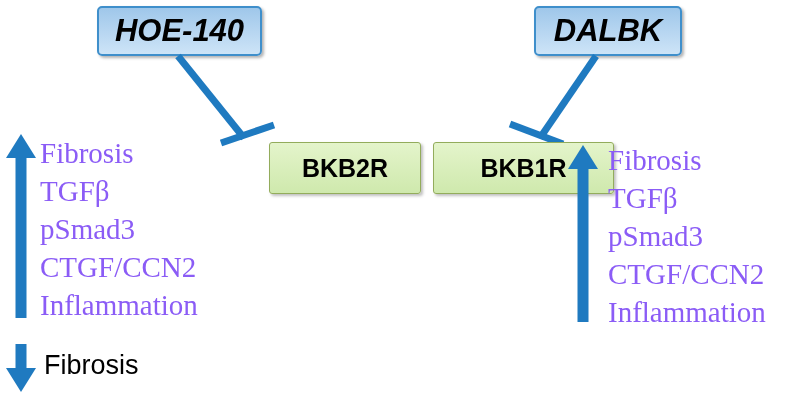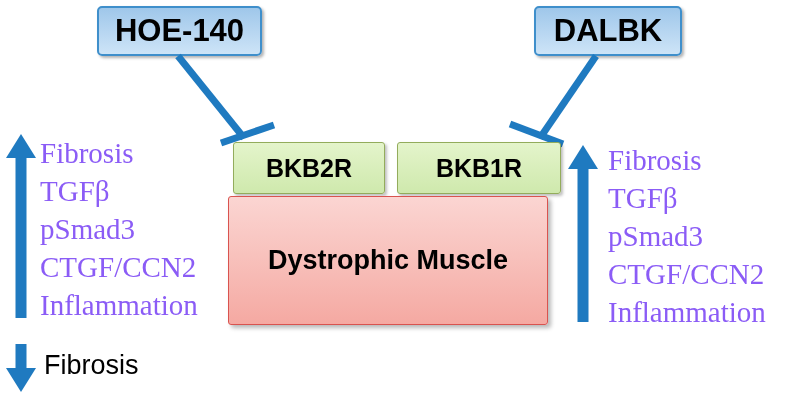--- a/index.html
+++ b/index.html
@@ -27,33 +27,35 @@
     display: flex;
     align-items: center;
     justify-content: center;
   }
   .drug-box .drug-label {
     font-size: 31px;
     font-weight: bold;
     color: #000000;
     letter-spacing: 0px;
     white-space: nowrap;
+    font-style: italic;
   }
 
   
   .receptor-box {
     position: absolute;
     box-sizing: border-box;
     border: 1.5px solid #93ac5c;
     border-radius: 3px;
     background: linear-gradient(to bottom, #e4f4cb 0%, #d8eeba 55%, #cfe9ad 100%);
     box-shadow: 2px 2px 3px rgba(0,0,0,0.25);
     display: flex;
     align-items: center;
     justify-content: center;
+    margin-left: 36px;
   }
   .receptor-box .receptor-label {
     font-size: 25px;
     font-weight: bold;
     color: #000000;
     white-space: nowrap;
   }
 
   
   .tissue-box {
@@ -137,27 +139,24 @@
     <g>
       <line x1="596" y1="56" x2="540" y2="138" stroke="#1f7ac0" stroke-width="7" stroke-linecap="butt"></line>
       <line x1="510" y1="124" x2="563" y2="144" stroke="#1f7ac0" stroke-width="7" stroke-linecap="butt"></line>
     </g>
   </svg>
 
   <div class="receptor-box" style="left:233px; top:142px; width:152px; height:52px;">
     <span class="receptor-label">BKB2R</span>
   </div>
 
-  <div class="receptor-box" style="left:397px; top:142px; width:164px; height:52px;">
+  <div class="receptor-box" style="left:397px; top:142px; width:181px; height:52px;">
     <span class="receptor-label">BKB1R</span>
   </div>
 
-  <div class="tissue-box" style="left:228px; top:196px; width:320px; height:129px;">
-    <span class="tissue-label">Dystrophic Muscle</span>
-  </div>
 
   <svg id="arrows" viewBox="0 0 788 408">
 
     <g>
       <path d="M 21 134 L 36 158 L 26.5 158 L 26.5 318 L 15.5 318 L 15.5 158 L 6 158 Z" fill="#1f7ac0"></path>
     </g>
 
     <g>
       <path d="M 21 392 L 36 368 L 26.5 368 L 26.5 344 L 15.5 344 L 15.5 368 L 6 368 Z" fill="#1f7ac0"></path>
     </g>

